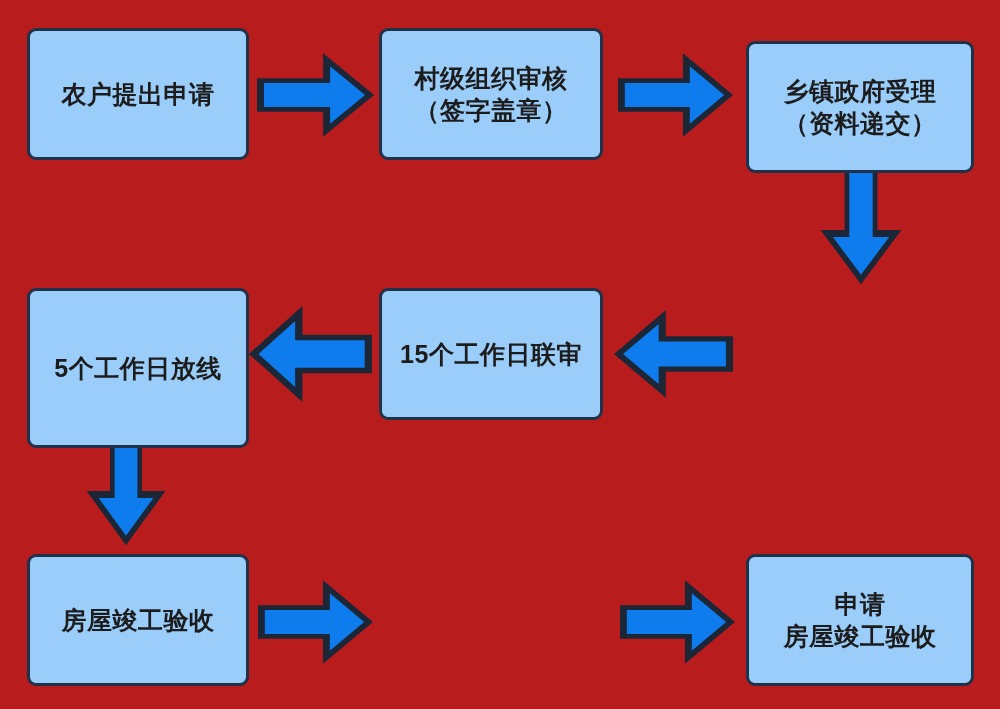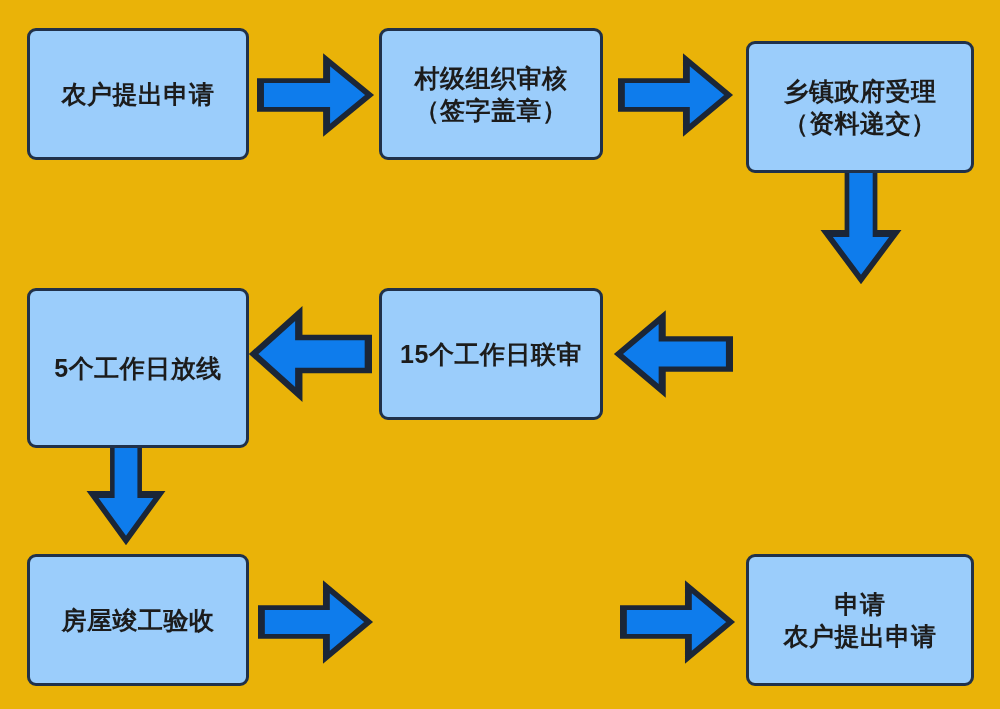--- a/index.html
+++ b/index.html
@@ -7,21 +7,21 @@
     padding: 0;
     background: #ffffff;
   }
   body {
     font-family: "Liberation Sans", "DejaVu Sans", sans-serif;
   }
   #canvas {
     position: relative;
     width: 1000px;
     height: 709px;
-    background: #eab308;
+    background: #b91c1c;
     overflow: hidden;
   }
   .node {
     position: absolute;
     box-sizing: border-box;
     background: #9BCDFB;
     border: 3px solid #20314A;
     border-radius: 9px;
     display: flex;
     align-items: center;
@@ -99,14 +99,14 @@
     </div>
     <div class="node" style="left: 27px; top: 28px; width: 222px; height: 132px;"><span>农户提出申请</span></div>
     <div class="node" style="left: 379px; top: 28px; width: 224px; height: 132px; justify-content: center;"><span>村级组织审核
 （签字盖章）</span></div>
     <div class="node" style="left: 746px; top: 28px; width: 228px; height: 132px; margin-top: 13px;"><span>乡镇政府受理
 （资料递交）</span></div>
     <div class="node" style="left: 27px; top: 288px; width: 222px; height: 160px;"><span>5个工作日放线</span></div>
     <div class="node" style="left: 379px; top: 288px; width: 224px; height: 132px;"><span>15个工作日联审</span></div>
     <div class="node" style="left: 27px; top: 554px; width: 222px; height: 132px;"><span>房屋竣工验收</span></div>
     <div class="node" style="left: 746px; top: 554px; width: 228px; height: 132px;"><span>申请
-农户提出申请</span></div>
+房屋竣工验收</span></div>
   </div>
 
 </body></html>

